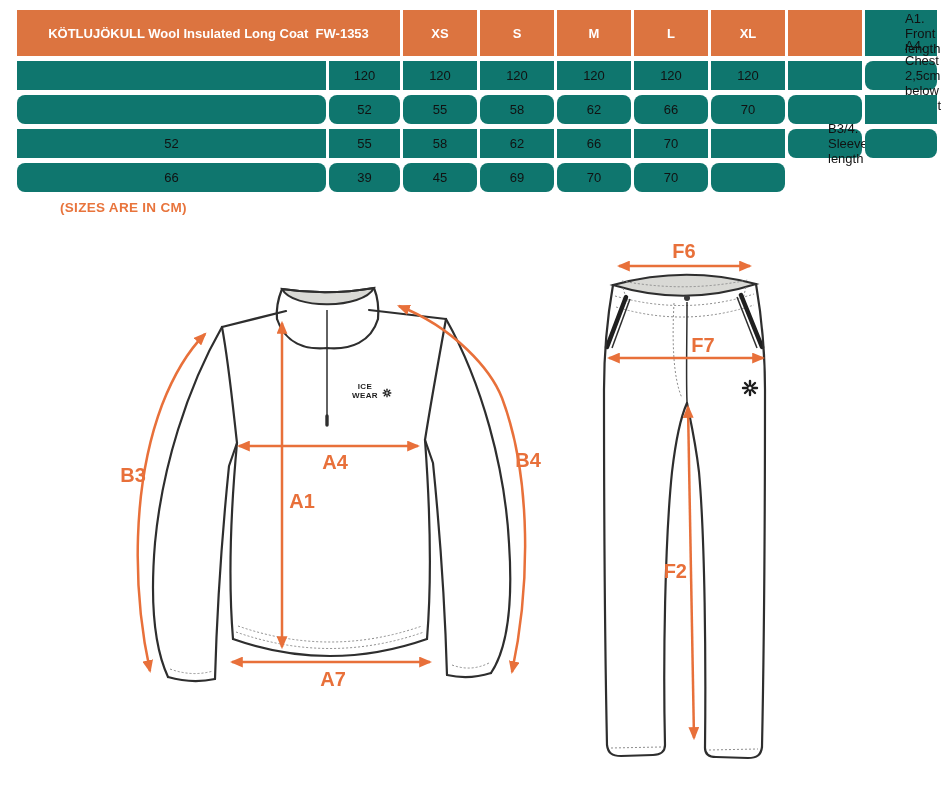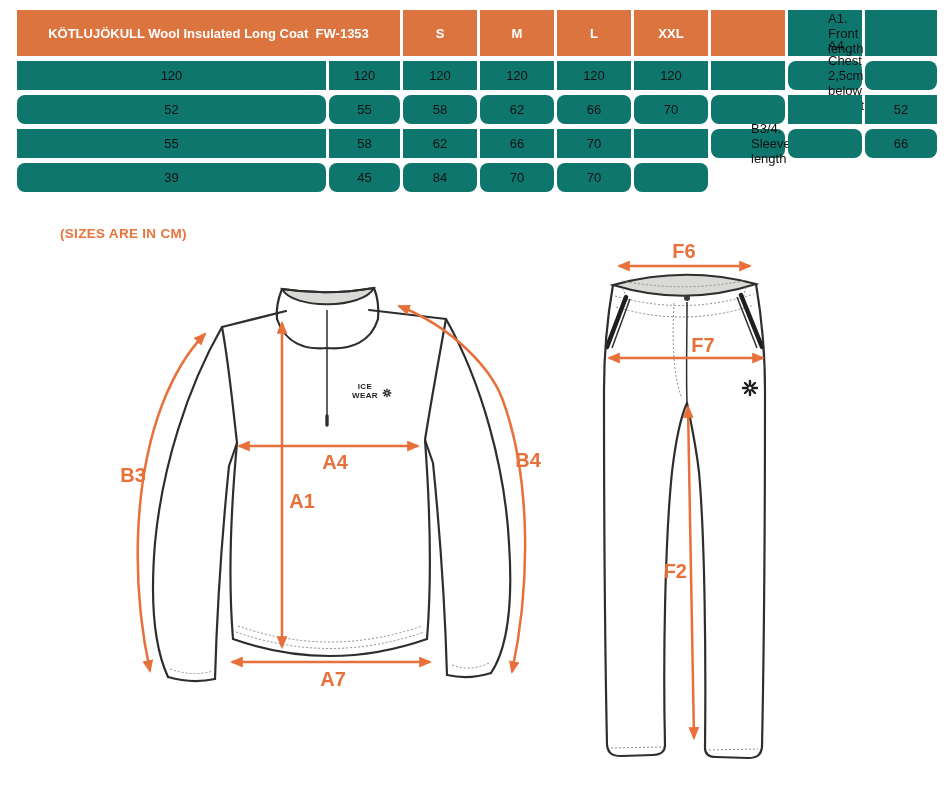--- a/index.html
+++ b/index.html
@@ -12,21 +12,21 @@
     grid-template-rows:46px 29px 29px 29px 29px;
     column-gap:3px;row-gap:5px;}
   .th{background:#DC7440;color:#ffffff;font-weight:bold;font-size:13px;
       display:flex;align-items:center;justify-content:center;}
   .th-title{grid-column:1 / span 2;white-space:pre;}
   .cell{font-size:13px;color:#111;display:flex;align-items:center;justify-content:center;}
   .row-a{background:#0f766e;}
   .row-b{background:#0f766e;border-radius:8px;}
   .row-label{justify-content:flex-start;padding-left:40px;}
 
-  .sizes-note{position:absolute;left:60px;top:226px;color:#E8743C;
+  .sizes-note{position:absolute;left:60px;top:200px;color:#E8743C;
       font-size:13.5px;font-weight:600;letter-spacing:.3px;}
 
   
   .diagram{position:absolute;}
   svg text{font-family:"Liberation Sans",sans-serif;}
   .m-label{fill:#E8703A;font-size:20px;font-weight:bold;}
   .garment{stroke:#2e2e2e;stroke-width:2.2;fill:none;stroke-linecap:round;stroke-linejoin:round;}
   .thin{stroke:#2e2e2e;stroke-width:1.5;fill:none;}
   .stitch{stroke:#8d8d8d;stroke-width:1;fill:none;stroke-dasharray:2,2;}
   .arrow{stroke:#E8703A;stroke-width:2.5;fill:none;}
@@ -35,24 +35,25 @@
   .logo-text{fill:#1d1d1d;font-size:8px;font-weight:bold;letter-spacing:.4px;}
   .flake{stroke:#1d1d1d;stroke-width:2.4;stroke-linecap:round;}
 </style>
 </head>
 <body>
 
 <div class="page">
 
   <div class="size-table">
     <div class="th th-title">KÖTLUJÖKULL Wool Insulated Long Coat  FW-1353</div>
+    <div class="th">XS</div>
     <div class="th">S</div>
     <div class="th">M</div>
     <div class="th">L</div>
-    <div class="th">XXL</div>
+    <div class="th">XL</div>
     <div class="th"></div>
 
     <div class="cell row-a row-label">A1. Front length</div>
     <div class="cell row-a"></div>
     <div class="cell row-a">120</div>
     <div class="cell row-a">120</div>
     <div class="cell row-a">120</div>
     <div class="cell row-a">120</div>
     <div class="cell row-a">120</div>
     <div class="cell row-a">120</div>
@@ -75,21 +76,21 @@
     <div class="cell row-a">62</div>
     <div class="cell row-a">66</div>
     <div class="cell row-a">70</div>
     <div class="cell row-a"></div>
 
     <div class="cell row-b row-label">B3/4. Sleeve length</div>
     <div class="cell row-b"></div>
     <div class="cell row-b">66</div>
     <div class="cell row-b">39</div>
     <div class="cell row-b">45</div>
-    <div class="cell row-b">84</div>
+    <div class="cell row-b">69</div>
     <div class="cell row-b">70</div>
     <div class="cell row-b">70</div>
     <div class="cell row-b"></div>
   </div>
 
   <div class="sizes-note">(SIZES ARE IN CM)</div>
 
   <svg class="diagram" style="left:105px;top:253px;" width="455" height="465" viewBox="0 0 455 465">
     <defs>
       <marker id="ah1" viewBox="0 0 12 10" markerWidth="13" markerHeight="11" refX="10" refY="5" orient="auto-start-reverse" markerUnits="userSpaceOnUse">

